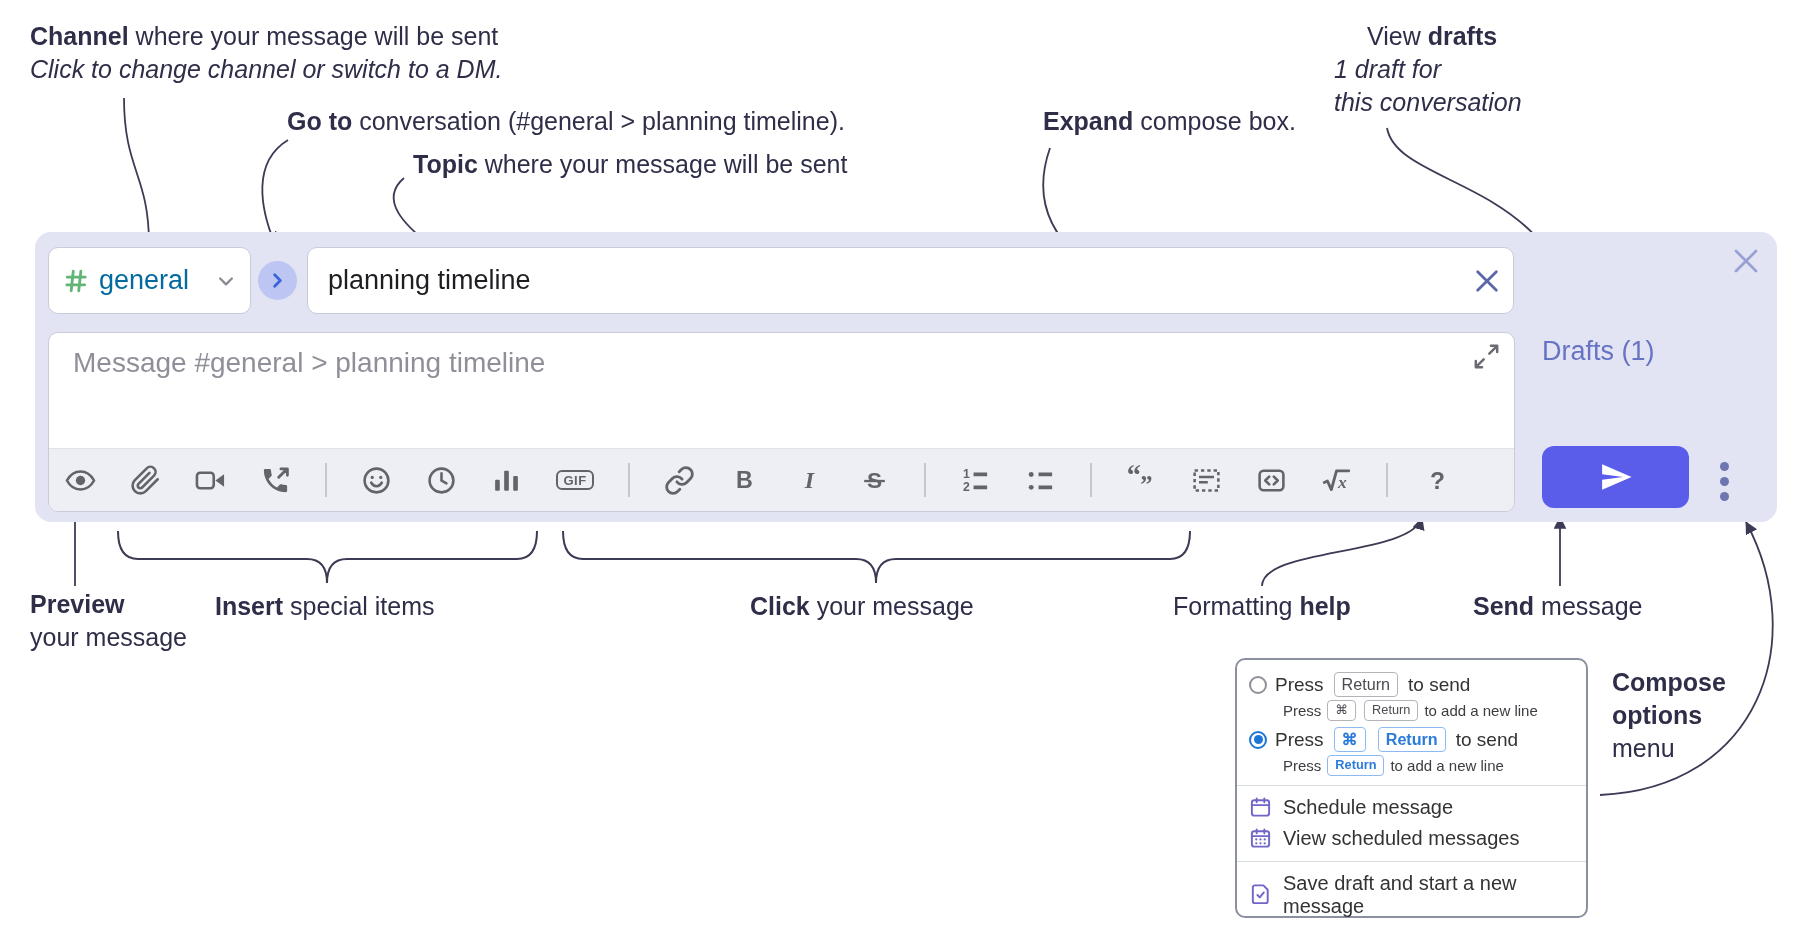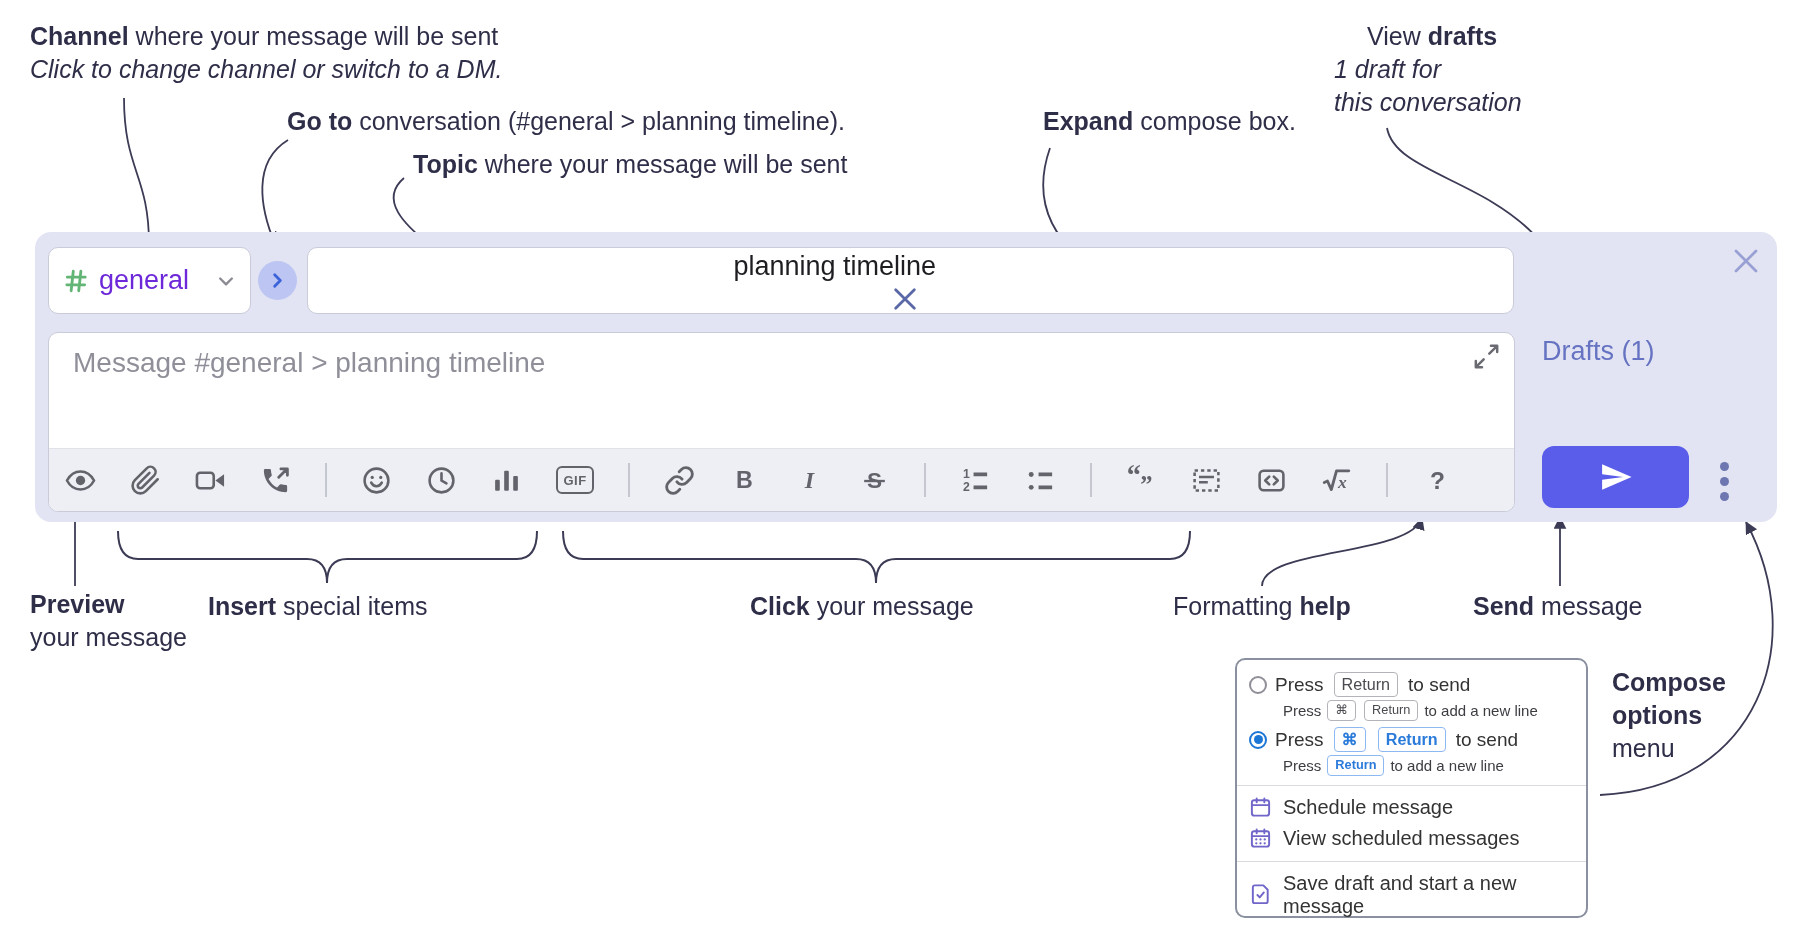--- a/index.html
+++ b/index.html
@@ -9,38 +9,38 @@
   
   .ann{position:absolute;font-size:25px;line-height:33px;color:#2f2e49;white-space:nowrap;}
   .ann b{font-weight:700;}
   .ann i{font-style:italic;}
   
   .compose{position:absolute;left:35px;top:232px;width:1742px;height:290px;
            background:#e2e4f3;border-radius:16px;}
   .box{position:absolute;background:#fff;border:1px solid #c9cbd8;border-radius:10px;box-sizing:border-box;}
   .channel-sel{left:13px;top:15px;width:203px;height:67px;display:flex;align-items:center;
                padding:0 14px;gap:10px;cursor:pointer;}
-  .channel-name{font-size:27px;color:#6d28d9;flex:1;}
+  .channel-name{font-size:27px;color:#0369a1;flex:1;}
   .goto-btn{position:absolute;left:223px;top:29px;width:39px;height:39px;border-radius:50%;
             background:#bdc6f2;display:flex;align-items:center;justify-content:center;cursor:pointer;}
-  .topic-wrap{left:272px;top:15px;width:1207px;height:67px;display:flex;align-items:center;flex-direction:column;}
+  .topic-wrap{left:272px;top:15px;width:1207px;height:67px;display:flex;align-items:center;}
   .topic-wrap input{border:none;outline:none;flex:1;font-size:27px;padding:0 20px;color:#1e1e22;
                     font-family:inherit;background:transparent;}
   .topic-clear{margin-right:12px;cursor:pointer;flex:none;}
   .compose-close{position:absolute;right:16px;top:14px;cursor:pointer;}
   .msg-box{left:13px;top:100px;width:1467px;height:180px;}
   .msg-placeholder{position:absolute;left:24px;top:14px;font-size:28px;color:#8f8f99;}
   .msg-expand{position:absolute;right:14px;top:10px;cursor:pointer;}
   .toolbar{position:absolute;left:0;right:0;bottom:0;height:63px;background:#edeff5;
            border-top:1px solid #e0e2ea;border-radius:0 0 9px 9px;display:flex;align-items:center;
            padding:0 16px;gap:34px;box-sizing:border-box;}
   .tb-icon{width:31px;height:31px;color:#63636b;display:inline-flex;align-items:center;
            justify-content:center;cursor:pointer;flex:none;}
   .tb-icon svg{width:100%;height:100%;}
-  .gif-box{width:38px;height:28px;border:2.5px solid #63636b;border-radius:6px;font-size:13px;
+  .gif-box{width:38px;height:20px;border:2.5px solid #63636b;border-radius:6px;font-size:13px;
            font-weight:700;letter-spacing:.5px;color:#63636b;box-sizing:border-box;}
   .tb-div{width:2px;height:34px;background:#c4c6d0;flex:none;}
   .drafts{position:absolute;left:1507px;top:104px;font-size:27px;color:#6673c2;cursor:pointer;}
   .send-btn{position:absolute;left:1507px;top:214px;width:147px;height:62px;border-radius:12px;
             background:#5a5cea;border:none;display:flex;align-items:center;justify-content:center;cursor:pointer;}
   .ellipsis{position:absolute;left:1681px;top:226px;display:flex;flex-direction:column;gap:6px;
             padding:4px;cursor:pointer;}
   .ellipsis span{width:9px;height:9px;border-radius:50%;background:#6d76b0;}
   
   .options-menu{position:absolute;left:1235px;top:658px;width:353px;height:260px;background:#fff;
@@ -270,21 +270,21 @@
       <span></span>
       <span></span>
       <span></span>
     </div>
   </div>
 
   <div class="ann" style="left:30px;top:588px;">
     <div><b>Preview</b></div>
     <div><span>your message</span></div>
   </div>
-  <div class="ann" style="left:208px;top:590px;">
+  <div class="ann" style="left:215px;top:590px;">
     <b>Insert</b><span> special items</span>
   </div>
   <div class="ann" style="left:750px;top:590px;">
     <b>Click</b><span> your message</span>
   </div>
   <div class="ann" style="left:1173px;top:590px;">
     <span>Formatting </span><b>help</b>
   </div>
   <div class="ann" style="left:1473px;top:590px;">
     <b>Send</b><span> message</span>

